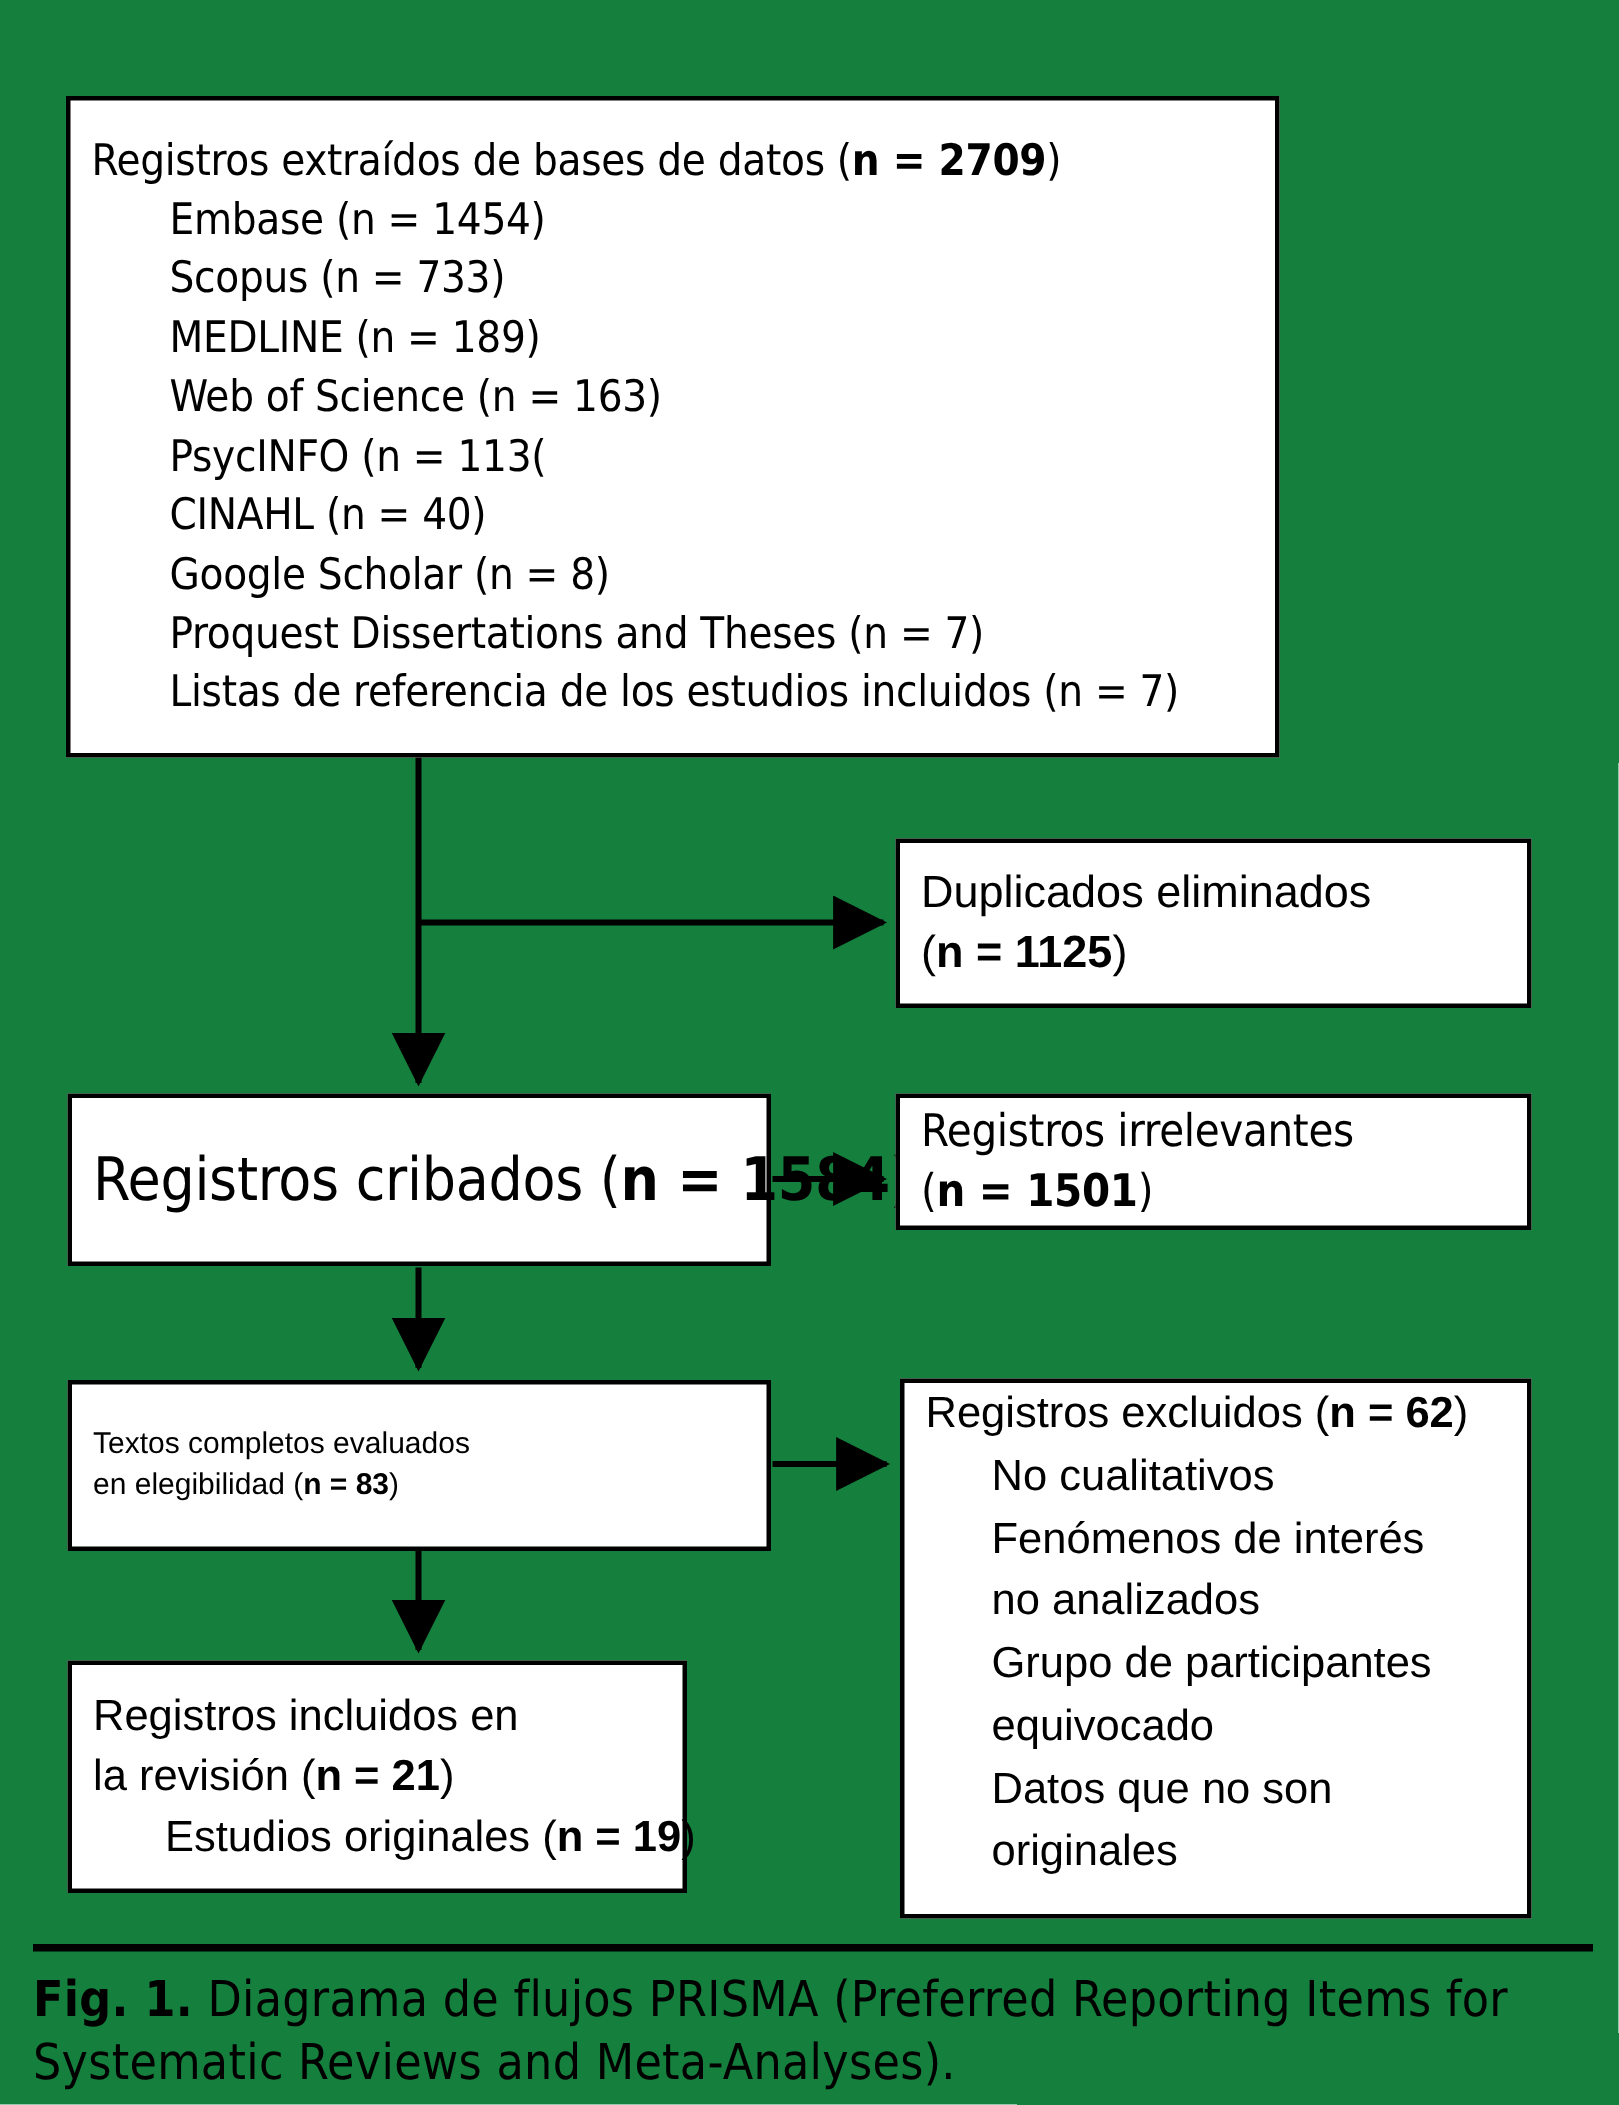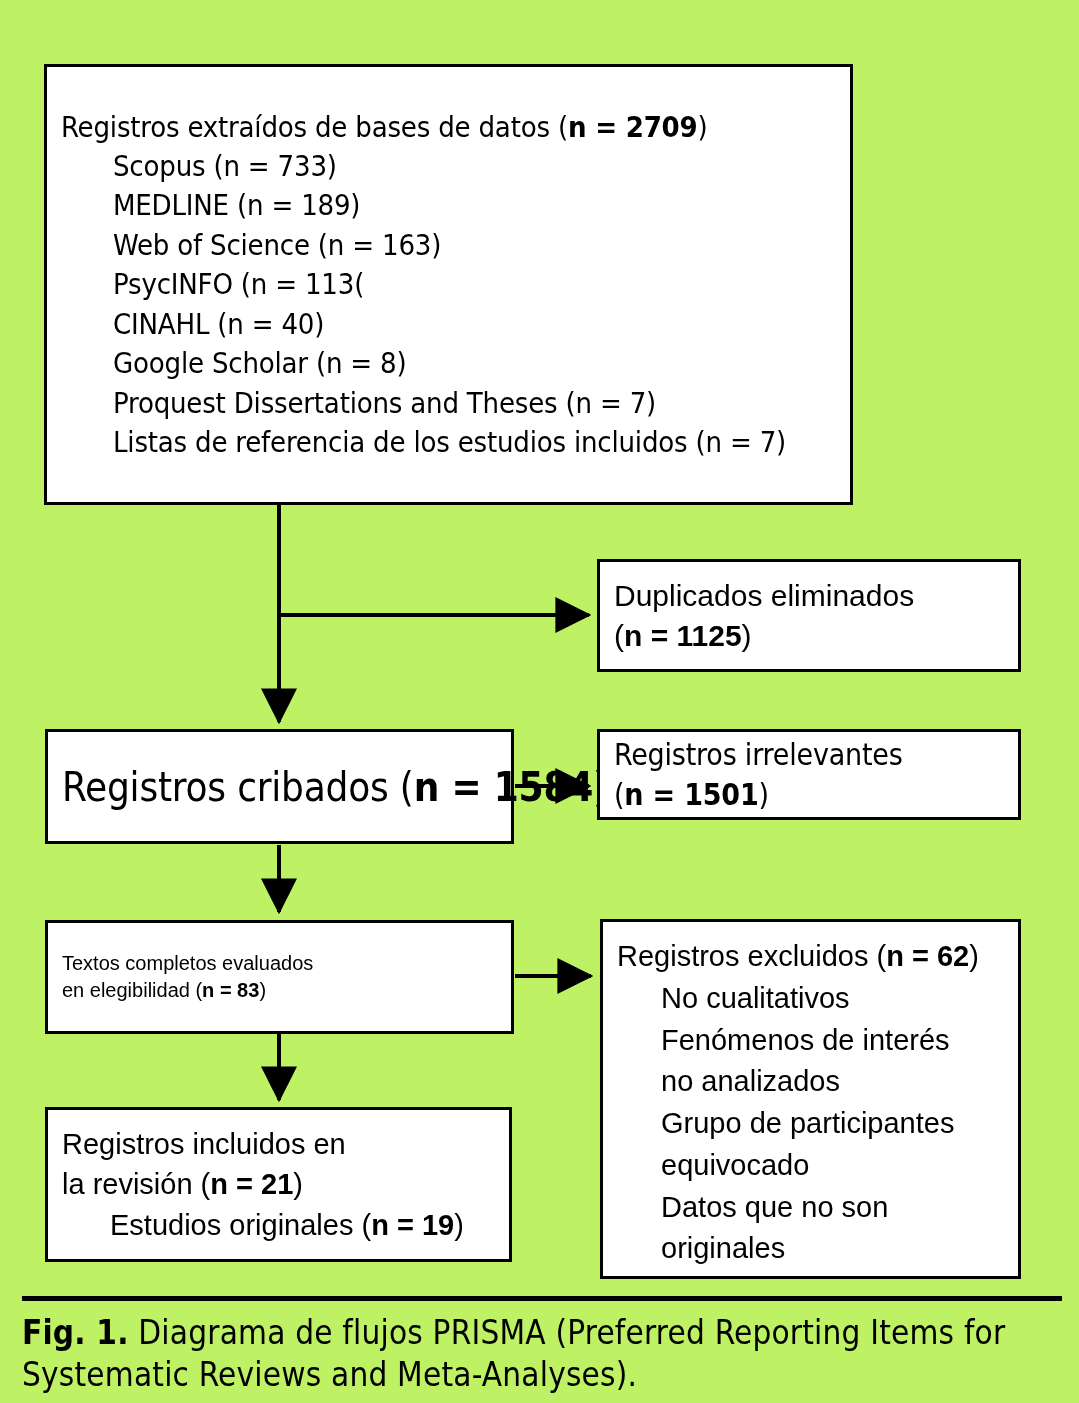--- a/index.html
+++ b/index.html
@@ -8,21 +8,21 @@
     background: #ffffff;
   }
   body {
     font-family: "Liberation Sans", sans-serif;
     color: #000000;
   }
   #page {
     position: relative;
     width: 1079px;
     height: 1403px;
-    background: #bef264;
+    background: #15803d;
     overflow: hidden;
   }
   #connectors {
     position: absolute;
     left: 0;
     top: 0;
     width: 1079px;
     height: 1403px;
     pointer-events: none;
   }
@@ -78,21 +78,21 @@
     font-size: 20px;
     line-height: 1.36;
   }
   
   #box-excluded .line {
     font-family: "Liberation Sans", sans-serif;
     font-size: 29px;
     line-height: 1.44;
   }
   #box-excluded .indent { padding-left: 44px; }
-  #box-excluded .box-inner { top: 0; transform: none; padding-top: 14px; }
+  #box-excluded .box-inner { top: 0; transform: none; padding-top: 0; }
 
   
   #box-included .line {
     font-family: "Liberation Sans", sans-serif;
     font-size: 29px;
     line-height: 1.40;
   }
   #box-included .indent { padding-left: 48px; }
 
   b, .b { font-weight: bold; }
@@ -150,20 +150,21 @@
     </g>
 
     <g>
       <path d="M279,1034 L279,1100" stroke="#000000" stroke-width="4" fill="none" marker-end="url(#arrowhead)"></path>
     </g>
   </svg>
 
   <div class="box" id="box-sources" style="left:44px; top:64px; width:809px; height:441px;">
     <div class="box-inner">
       <span class="line"><span>Registros extraídos de bases de datos (</span><b>n = 2709</b><span>)</span></span>
+      <span class="line indent">Embase (n = 1454)</span>
       <span class="line indent">Scopus (n = 733)</span>
       <span class="line indent">MEDLINE (n = 189)</span>
       <span class="line indent">Web of Science (n = 163)</span>
       <span class="line indent">PsycINFO (n = 113(</span>
       <span class="line indent">CINAHL (n = 40)</span>
       <span class="line indent">Google Scholar (n = 8)</span>
       <span class="line indent">Proquest Dissertations and Theses (n = 7)</span>
       <span class="line indent">Listas de referencia de los estudios incluidos (n = 7)</span>
     </div>
   </div>
@@ -201,21 +202,21 @@
       <span class="line indent">No cualitativos</span>
       <span class="line indent">Fenómenos de interés</span>
       <span class="line indent">no analizados</span>
       <span class="line indent">Grupo de participantes</span>
       <span class="line indent">equivocado</span>
       <span class="line indent">Datos que no son</span>
       <span class="line indent">originales</span>
     </div>
   </div>
 
-  <div class="box" id="box-included" style="left:45px; top:1107px; width:467px; height:155px;">
+  <div class="box" id="box-included" style="left:45px; top:1107px; width:413px; height:155px;">
     <div class="box-inner">
       <span class="line">Registros incluidos en</span>
       <span class="line"><span>la revisión (</span><b>n = 21</b><span>)</span></span>
       <span class="line indent"><span>Estudios originales (</span><b>n = 19</b><span>)</span></span>
     </div>
   </div>
 
   <div id="caption-rule"></div>
   <div id="caption"><span class="fig-label">Fig. 1.</span><span> Diagrama de flujos PRISMA (Preferred Reporting Items for Systematic Reviews and Meta-Analyses).</span></div>
 

